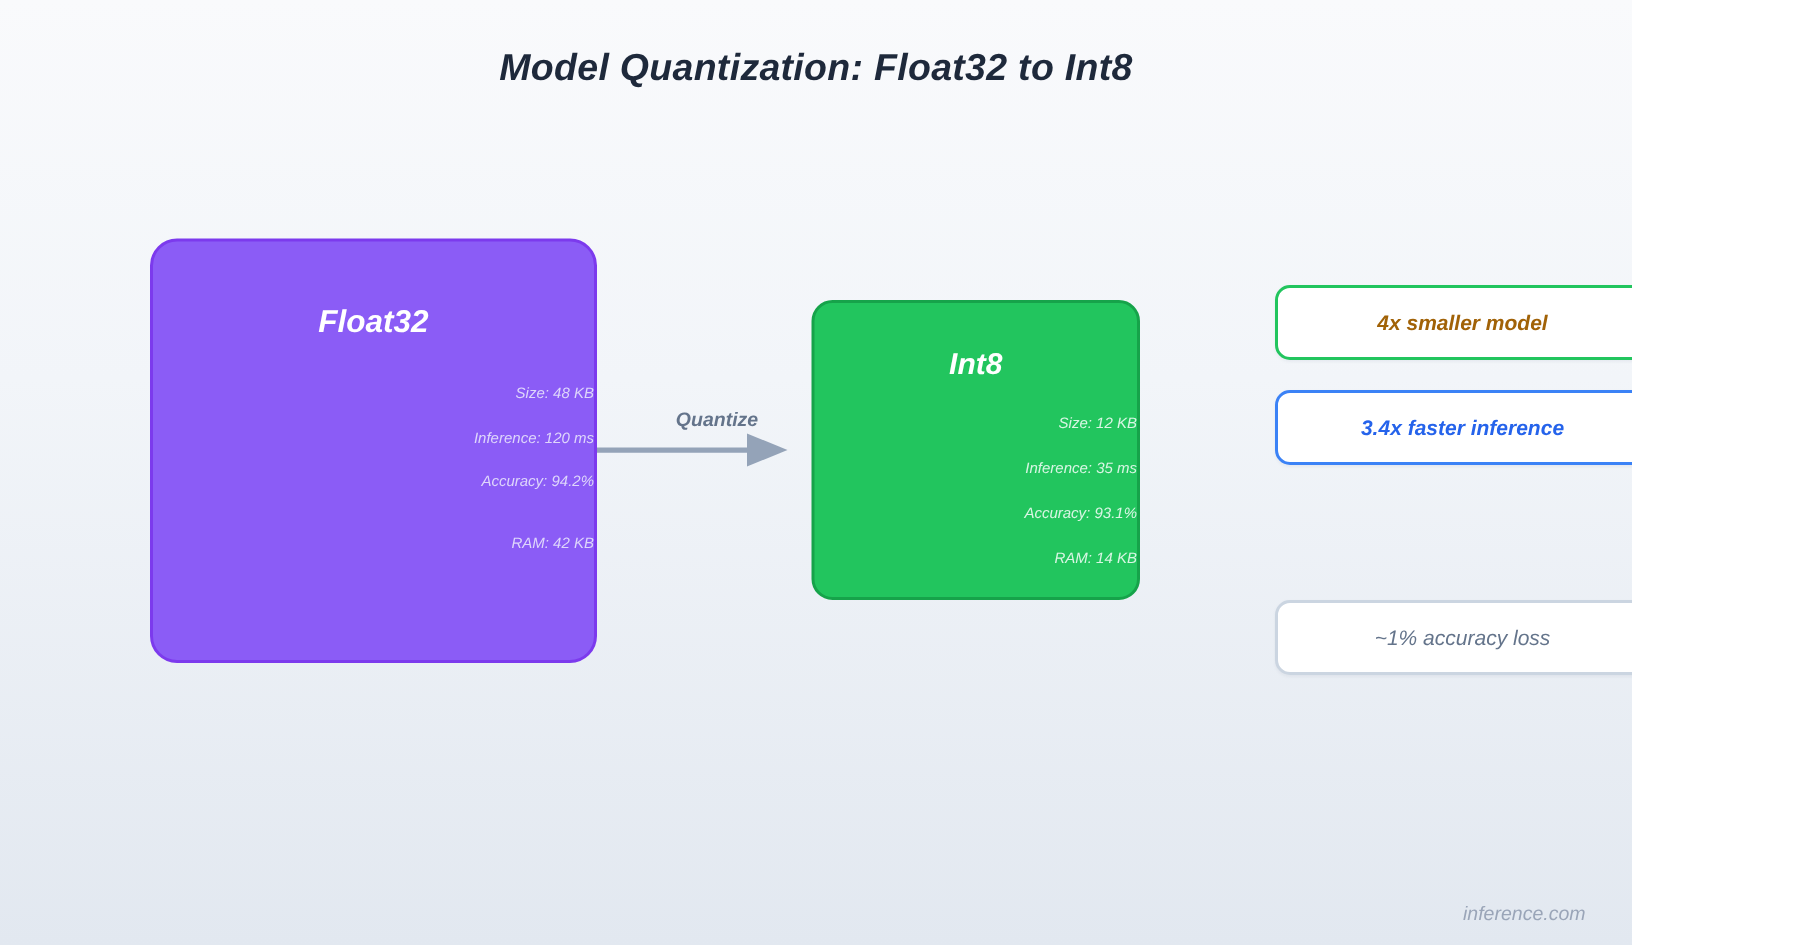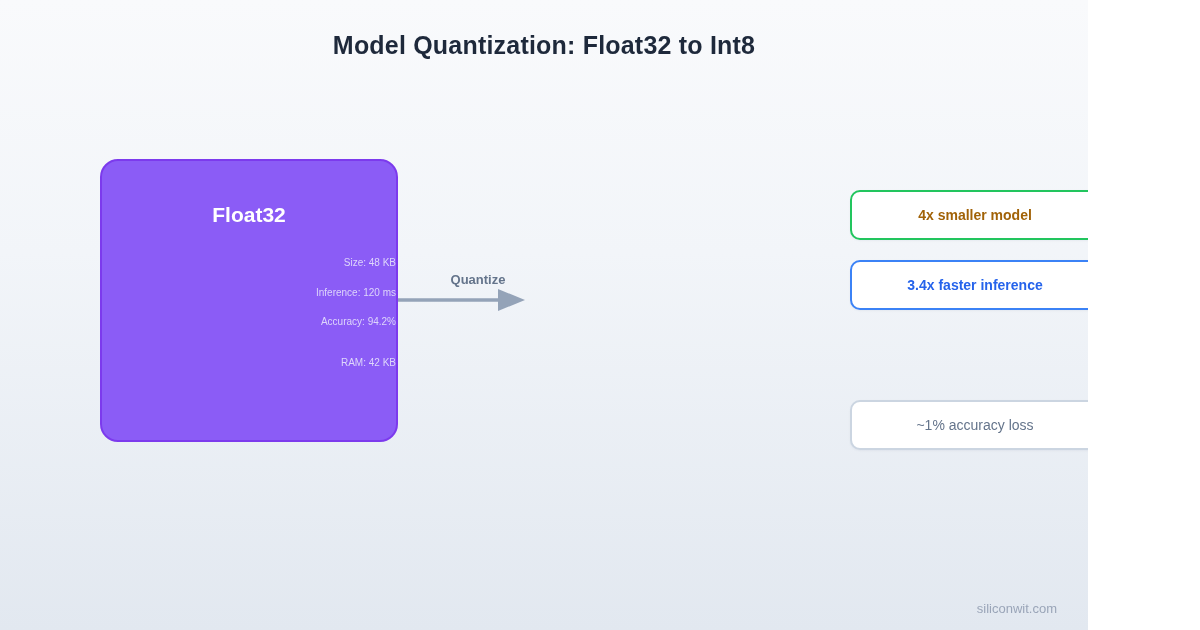--- a/index.html
+++ b/index.html
@@ -4,20 +4,21 @@
 <style>
   html, body { margin: 0; padding: 0; }
   body { font-family: "Liberation Sans", sans-serif; }
 
   .stage {
     position: relative;
     width: 1088px;
     height: 630px;
     overflow: hidden;
     background: linear-gradient(180deg, #f9fafc 0%, #f2f5f9 40%, #e2e8f0 100%);
+    font-style: italic;
   }
 
   .page-title {
     position: absolute;
     top: 31px;
     left: 0;
     width: 100%;
     text-align: center;
     font-size: 25px;
     font-weight: bold;
@@ -144,20 +145,27 @@
     <div class="stat stat-2">Accuracy: 94.2%</div>
     <div class="stat stat-3">RAM: 42 KB</div>
   </div>
 
   <div class="arrow-label">Quantize</div>
   <svg class="arrow-svg" viewBox="0 0 132 26" xmlns="http://www.w3.org/2000/svg">
     <line x1="2" y1="13" x2="104" y2="13" stroke="#94a3b8" stroke-width="3.5"></line>
     <polygon points="102,2 102,24 129,13" fill="#94a3b8"></polygon>
   </svg>
 
+  <div class="model-box box-int8">
+    <div class="box-title">Int8</div>
+    <div class="stat stat-0">Size: 12 KB</div>
+    <div class="stat stat-1">Inference: 35 ms</div>
+    <div class="stat stat-2">Accuracy: 93.1%</div>
+    <div class="stat stat-3">RAM: 14 KB</div>
+  </div>
 
   <div class="badge badge-0">4x smaller model</div>
   <div class="badge badge-1">3.4x faster inference</div>
   <div class="badge badge-3">~1% accuracy loss</div>
 
-  <div class="watermark">siliconwit.com</div>
+  <div class="watermark">inference.com</div>
 
 </div>
 
 </body></html>

